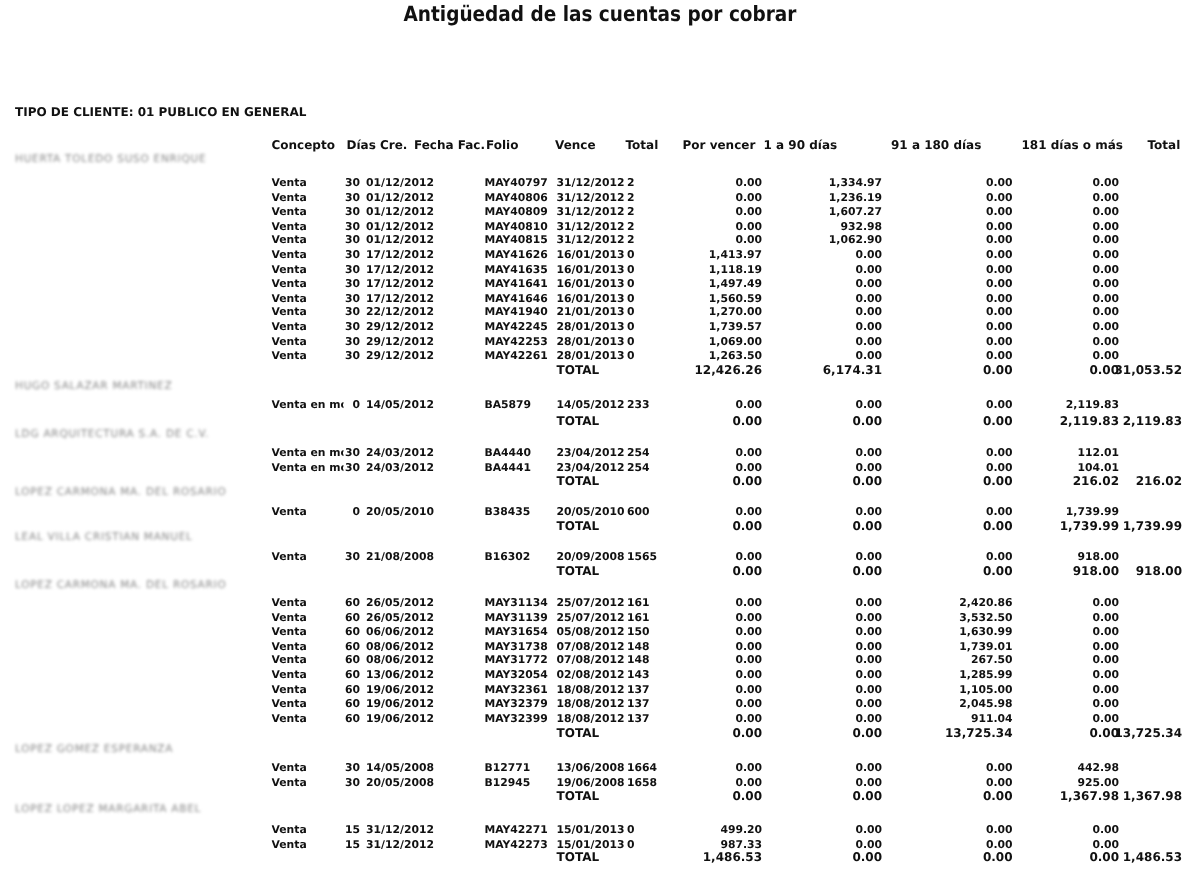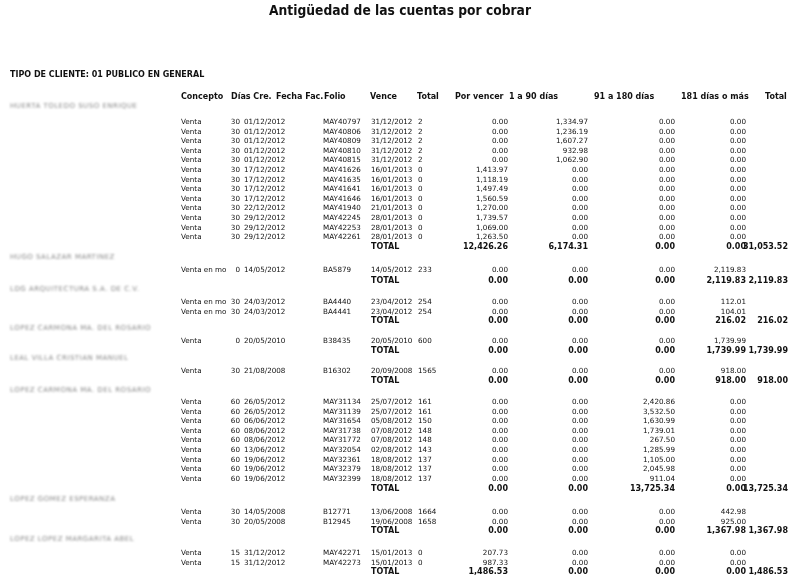--- a/index.html
+++ b/index.html
@@ -1,21 +1,21 @@
 <!DOCTYPE html>
 <html><head>
 <meta charset="utf-8">
 <style>
   html,body{margin:0;padding:0;background:#fff;}
   body{width:800px;height:585px;position:relative;overflow:hidden;font-family:"DejaVu Sans",sans-serif;color:#111;}
   .title{position:absolute;top:2px;left:0;width:800px;text-align:center;font-size:14px;font-weight:bold;font-family:"DejaVu Sans",sans-serif;transform:scaleX(0.88);}
   .tipo{position:absolute;top:70px;left:10px;font-size:8px;font-weight:bold;}
   .hdr{position:absolute;top:92px;left:0;width:800px;height:12px;font-size:8px;font-weight:bold;padding-left:20px;}
   .c{position:absolute;white-space:nowrap;}
-  .row{position:absolute;left:0;width:800px;height:10px;font-size:7.2px;}
+  .row{position:absolute;left:0;width:800px;height:10px;font-size:7.2px;font-weight:bold;}
   .row.total{font-weight:bold;font-size:8px;height:11px;}
   .r{text-align:right;}
   .cust{position:absolute;left:10px;font-size:7px;color:#888;filter:blur(1.1px);letter-spacing:0.5px;white-space:nowrap;}
   
   .concepto{left:181px;width:48px;overflow:hidden;}
   .dias{left:228px;width:12px;}
   .fecha{left:244px;}
   .folio{left:323px;}
   .vence{left:371px;}
   .atraso{left:418px;}
@@ -458,21 +458,21 @@
       <span class="c tot r">1,367.98</span>
     </div>
     <div class="cust" style="top: 535px;">LOPEZ LOPEZ MARGARITA ABEL</div>
     <div class="row" style="top: 548px;">
       <span class="c concepto">Venta</span>
       <span class="c dias r">15</span>
       <span class="c fecha">31/12/2012</span>
       <span class="c folio">MAY42271</span>
       <span class="c vence">15/01/2013</span>
       <span class="c atraso">0</span>
-      <span class="c porv r">207.73</span>
+      <span class="c porv r">499.20</span>
       <span class="c d190 r">0.00</span>
       <span class="c d91 r">0.00</span>
       <span class="c d181 r">0.00</span>
     </div>
     <div class="row" style="top: 557.6px;">
       <span class="c concepto">Venta</span>
       <span class="c dias r">15</span>
       <span class="c fecha">31/12/2012</span>
       <span class="c folio">MAY42273</span>
       <span class="c vence">15/01/2013</span>

